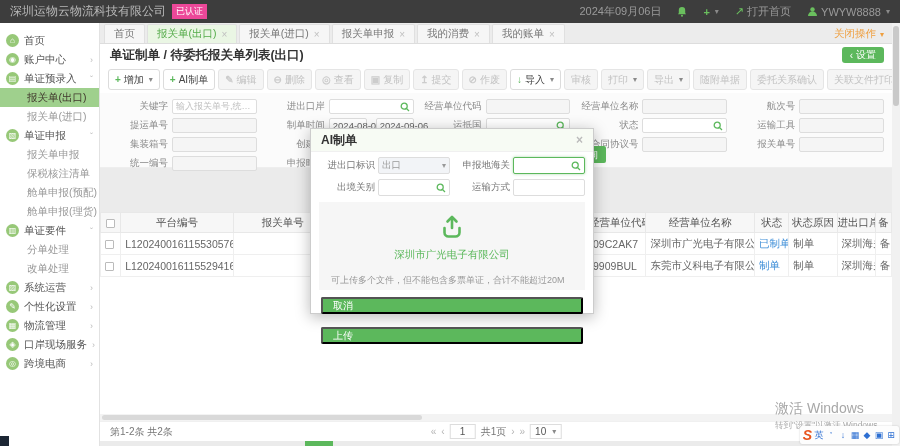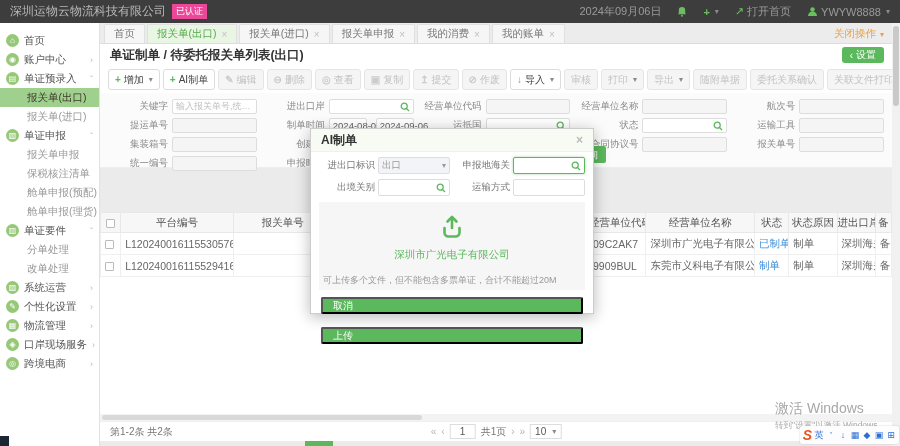--- a/index.html
+++ b/index.html
@@ -81,21 +81,21 @@
   .m-field { display:flex; align-items:center; gap:3px; min-width:0; }
   .m-label { width:56px; flex:none; text-align:right; font-size:9.5px; color:#777; white-space:nowrap; }
   .m-input { flex:1; height:17px; border:1px solid #ddd; border-radius:2px; display:flex; align-items:center; padding:0 3px; background:#fff; min-width:0; }
   .m-input.gray { background:#f2f4f7; }
   .m-input.focused { border-color:#5cb85c; box-shadow:0 0 3px rgba(92,184,92,.55); }
   .m-val { font-size:9.5px; color:#999; }
   .m-caret { margin-left:auto; color:#999; font-size:8px; }
   .dropzone { margin:3px 8px 0; background:#f6f6f6; height:88px; position:relative; }
   .dz-icon { position:absolute; left:50%; top:12px; transform:translateX(-50%); }
   .dz-text { position:absolute; left:0; right:0; top:46px; text-align:center; color:#5cb85c; font-size:10.5px; }
-  .dz-note { position:absolute; left:4px; bottom:3px; font-size:9px; color:#999; white-space:nowrap; }
+  .dz-note { position:absolute; left:12px; bottom:3px; font-size:9px; color:#999; white-space:nowrap; }
   .modal-footer { display:flex; justify-content:flex-end; gap:13px; padding:7px 10px;flex-direction:column; }
   .m-btn { background:#5cb85c; color:#fff; font-size:10px; height:17px; padding:0 10px; display:flex; align-items:center; border-radius:2px; }
 
   
   .v-scroll { position:absolute; right:0; top:23px; width:8px; bottom:0; background:#f1f1f1; }
   .v-thumb { position:absolute; left:1px; top:3px; width:6px; height:80px; background:#c9c9c9; border-radius:3px; }
   .watermark { position:absolute; top:400px; right:14px; color:#a8a8a8; z-index:2; }
   .wm1 { font-size:14px; }
   .wm2 { font-size:8.5px; margin-top:2px; }
   .ime { position:absolute; right:1px; bottom:2px; display:flex; align-items:center; gap:2px; z-index:6; background:#fdfdfd; padding:1px 3px; border-radius:2px; box-shadow:0 0 2px rgba(0,0,0,.2); }

